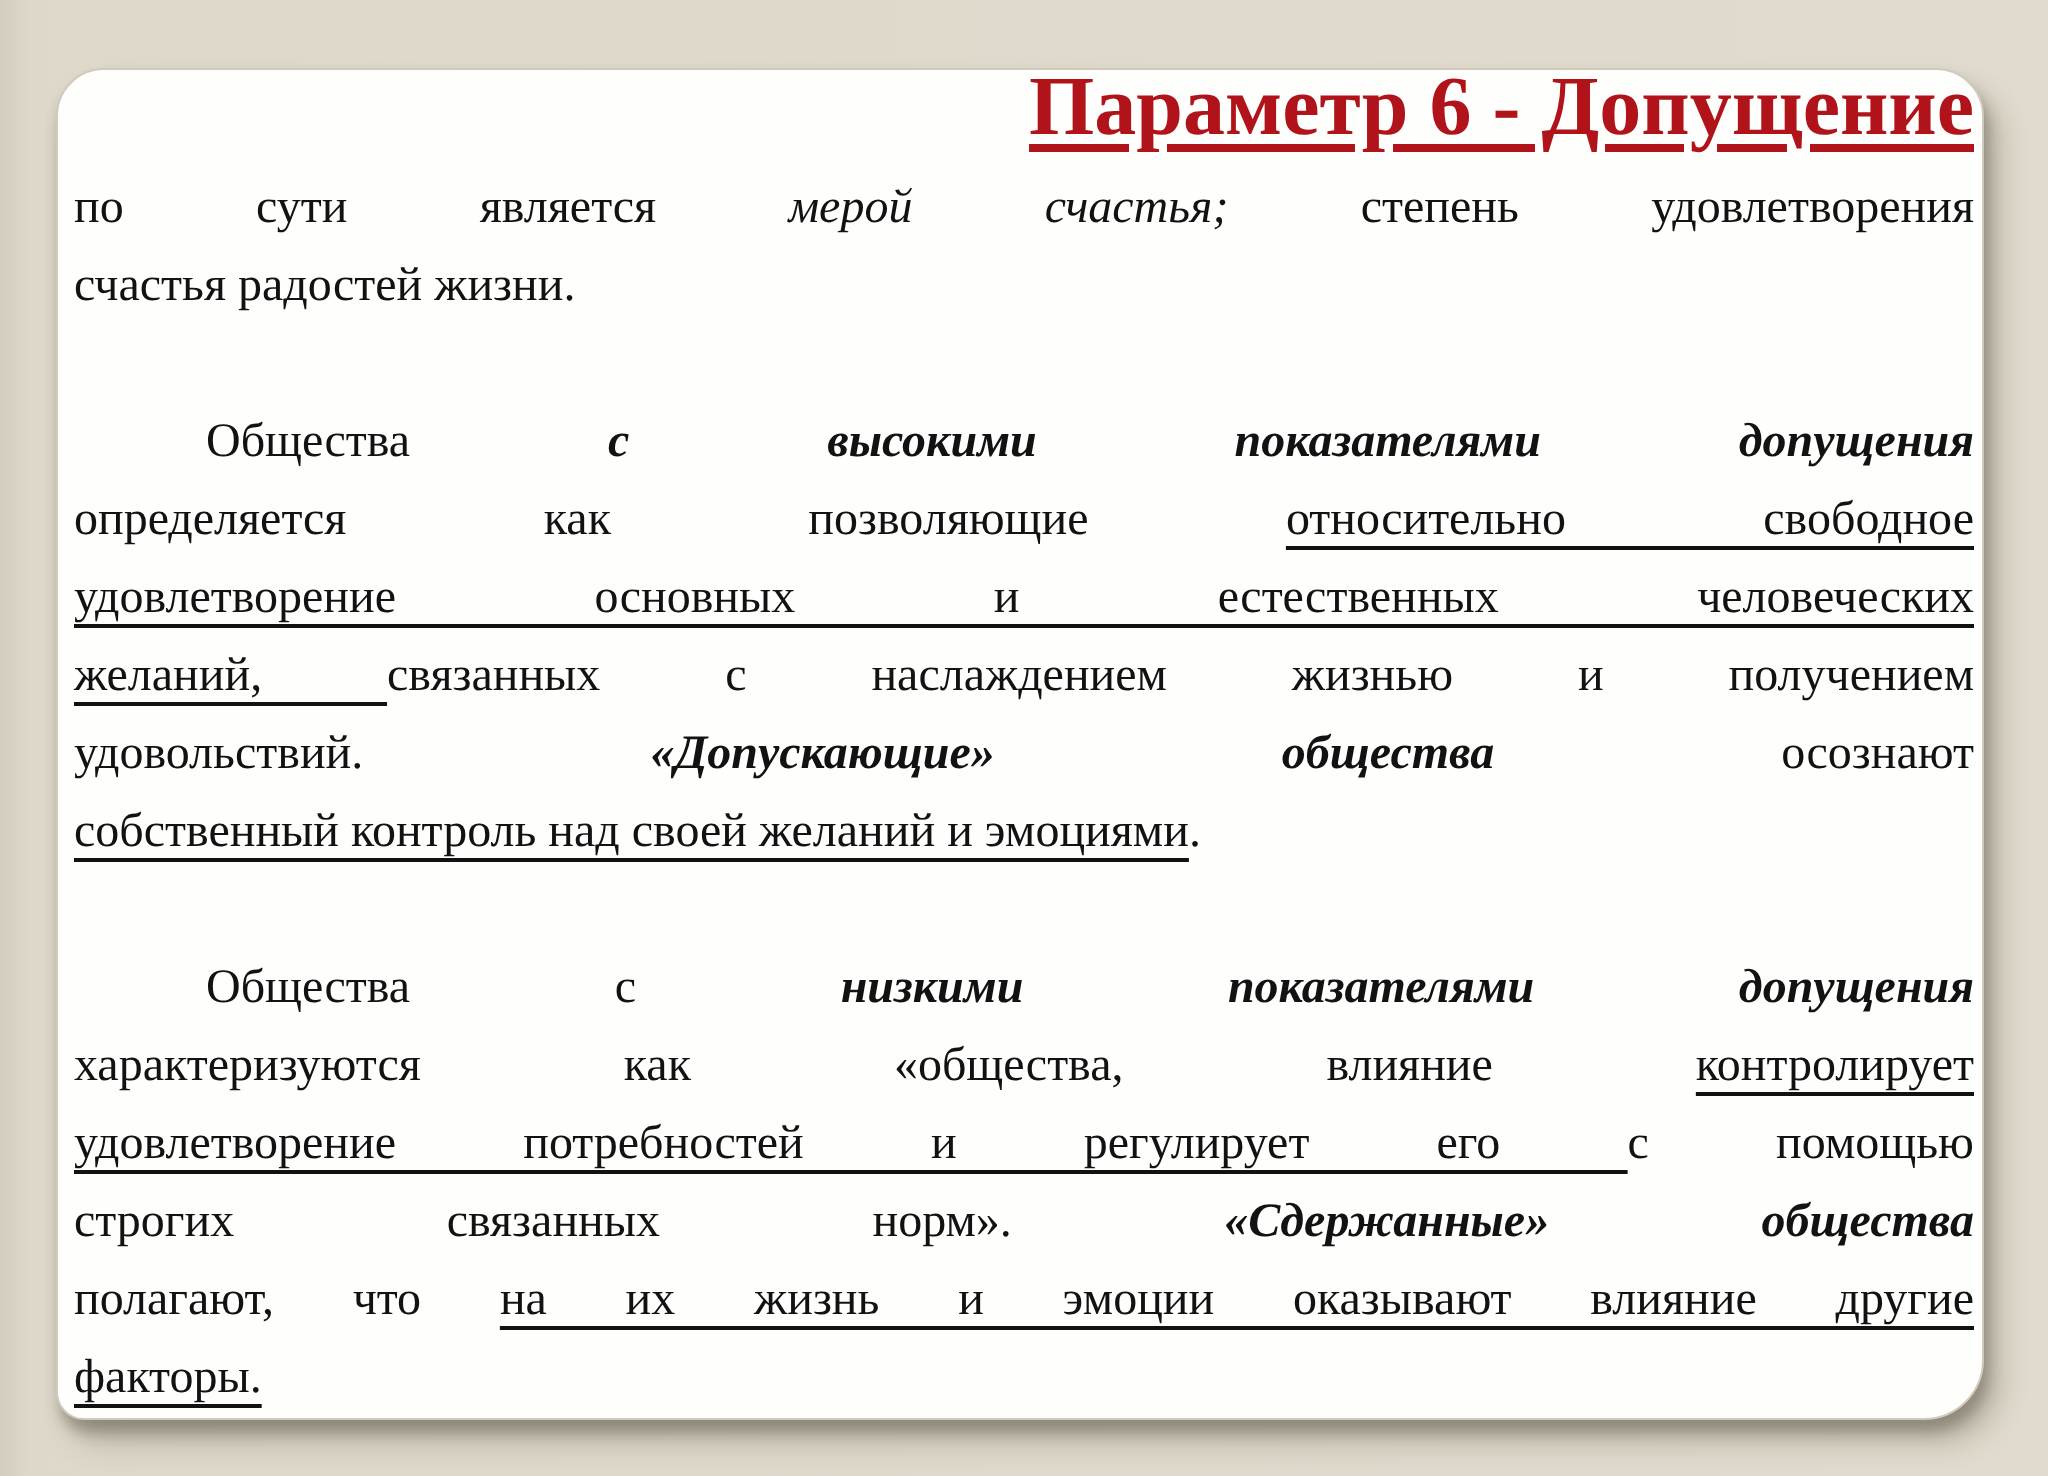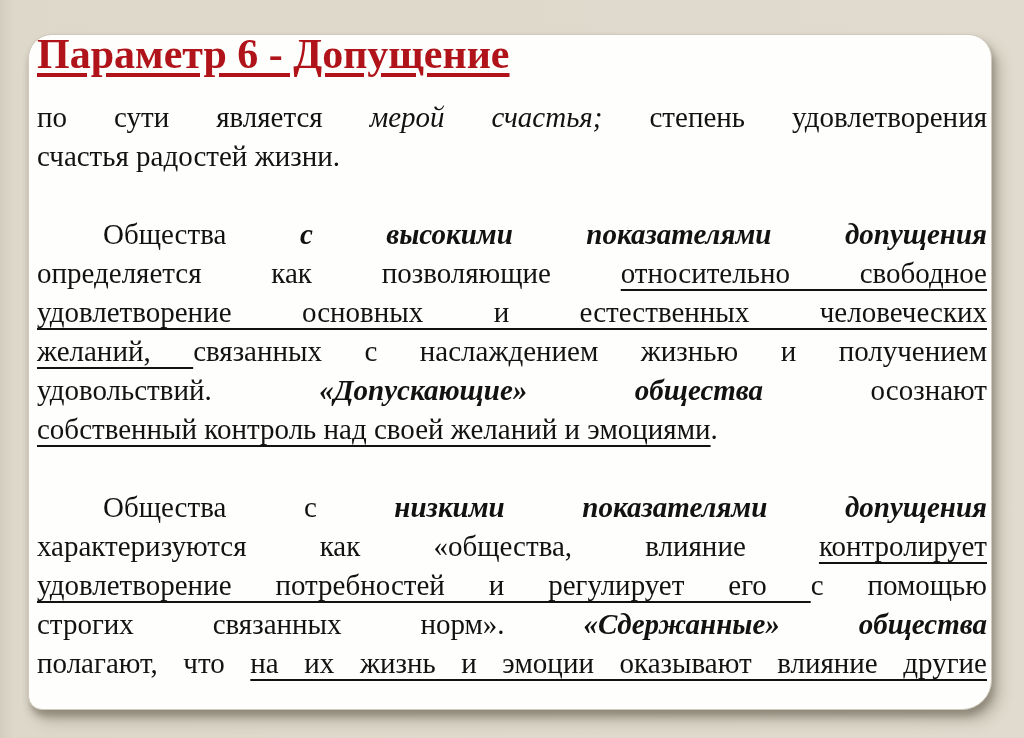--- a/index.html
+++ b/index.html
@@ -23,32 +23,32 @@
     height: 676px;
     background: #fefefc;
     border: 1px solid #cfcabc;
     border-radius: 24px 24px 30px 14px;
     box-shadow: 2px 6px 7px rgba(96, 87, 70, 0.45),
                 8px 11px 14px rgba(96, 87, 70, 0.30);
     box-sizing: border-box;
     padding: 0 4px 0 8px;
   }
   .title {
-    margin: -8px 0 17px 0;
-    text-align: left;
+    margin: -8px 0 4px 0;
+    text-align: right;
     font-weight: bold;
     font-size: 42px;
     line-height: 54px;
     text-decoration: underline;
     text-decoration-thickness: 3.5px;
     text-underline-offset: 5px;
   }
   .body {
     color: #121212;
-    font-size: 29px;
+    font-size: 24px;
   }
   .para { margin: 0; }
   .para + .para { margin-top: 39px; }
   .ln {
     line-height: 39px;
     text-align: justify;
     text-align-last: justify;
     white-space: normal;
   }
   .ln.last {
@@ -82,16 +82,17 @@
           <div class="ln"><span class="s-u">желаний, </span><span class="s-n">связанных с наслаждением жизнью и получением</span></div>
           <div class="ln"><span class="s-n">удовольствий. </span><span class="s-bi">«Допускающие» общества</span><span class="s-n"> осознают</span></div>
           <div class="ln last"><span class="s-u">собственный контроль над своей желаний и эмоциями</span><span class="s-n">.</span></div>
         </div>
         <div class="para">
           <div class="ln ind"><span class="s-n">Общества с </span><span class="s-bi">низкими показателями допущения</span></div>
           <div class="ln"><span class="s-n">характеризуются как «общества, влияние </span><span class="s-u">контролирует</span></div>
           <div class="ln"><span class="s-u">удовлетворение потребностей и регулирует его </span><span class="s-n">с помощью</span></div>
           <div class="ln"><span class="s-n">строгих связанных норм». </span><span class="s-bi">«Сдержанные» общества</span></div>
           <div class="ln"><span class="s-n">полагают, что </span><span class="s-u">на их жизнь и эмоции оказывают влияние другие</span></div>
+          <div class="ln last"><span class="s-u">факторы.</span></div>
         </div>
       </div>
   </div>
 </div>
 
 </body></html>

